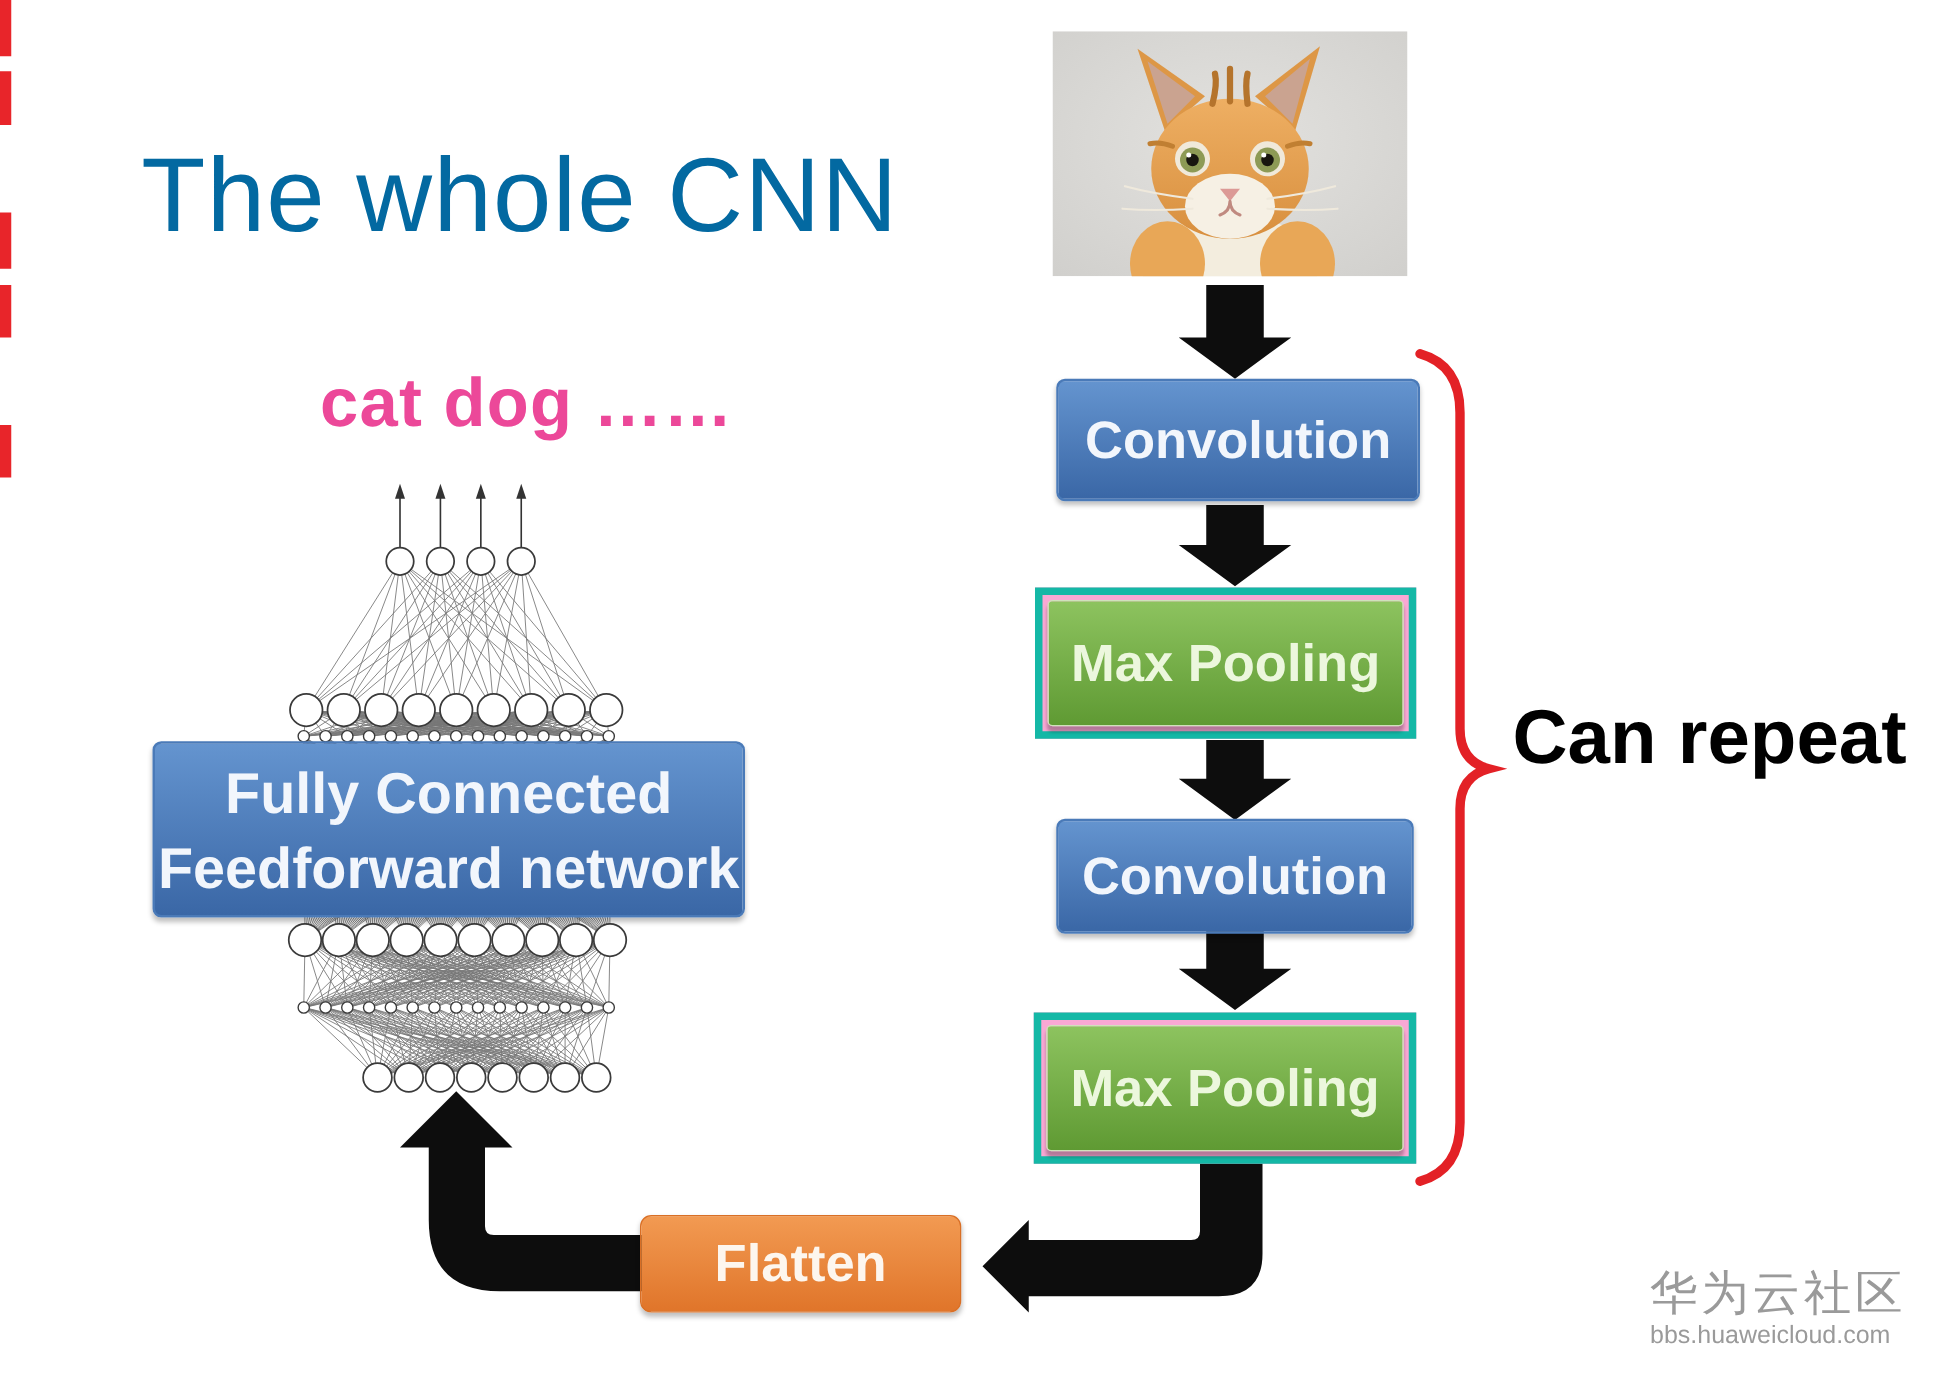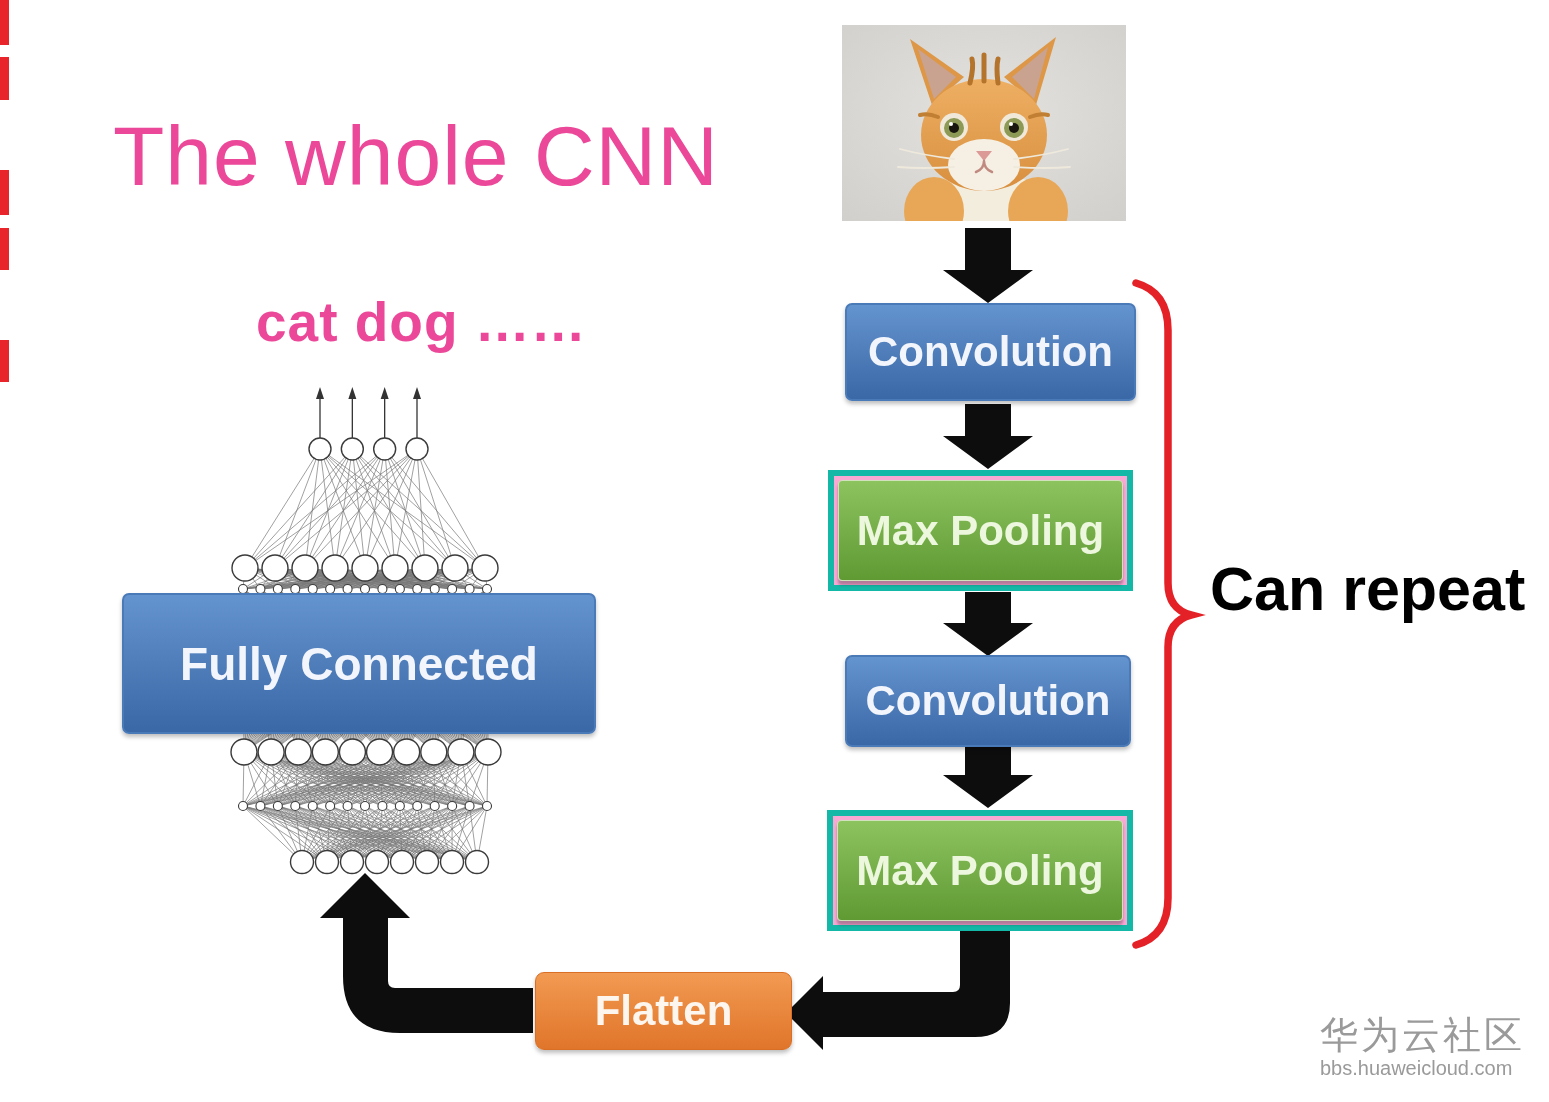--- a/index.html
+++ b/index.html
@@ -3,21 +3,21 @@
 <meta charset="utf-8">
 <style>
   html,body{margin:0;padding:0;background:#ffffff;}
   .stage{
     position:relative;width:1549px;height:1102px;background:#ffffff;
     overflow:hidden;font-family:"Liberation Sans",sans-serif;
   }
   
   .page-title{
     position:absolute;left:113px;top:108px;font-size:84px;font-weight:400;
-    color:#ec4899;letter-spacing:1px;white-space:nowrap;
+    color:#0369a1;letter-spacing:1px;white-space:nowrap;
   }
   .cat-dog{
     position:absolute;left:256px;top:290px;font-size:55px;font-weight:600;
     color:#ec4899;letter-spacing:1px;white-space:nowrap;
   }
   .annotation{
     position:absolute;left:1210px;top:556px;font-size:61px;font-weight:600;
     color:#000000;line-height:67px;white-space:nowrap;
   }
   .watermark{
@@ -55,21 +55,21 @@
     position:relative;flex:1;
     background:linear-gradient(#8dc35f,#5f9a33);
     border:1px solid #cfe2bb;border-radius:4px;
     color:#ecf7dd;font-size:42px;box-shadow:0 4px 3px rgba(0,0,0,.28);
   }
   .box.orange{
     background:linear-gradient(#f29a52,#e0752a);
     border:1px solid #d96f25;border-radius:9px;
     color:#fdf6ee;box-shadow:0 3px 4px rgba(0,0,0,.25);
   }
-  .flatten{left:535px;top:972px;width:255px;height:76px;font-size:42px;}
+  .flatten{left:512px;top:972px;width:255px;height:76px;font-size:42px;}
   
   .cat-photo{position:absolute;left:842px;top:25px;width:284px;height:196px;z-index:2;}
 </style>
 </head>
 <body>
 
 <div class="stage">
 
   <div class="edge-mark em1"></div>
   <div class="edge-mark em2"></div>
@@ -814,20 +814,21 @@
 
   <div class="box blue conv2">Convolution</div>
 
   <div class="redframe pool-frame2">
     <div class="box green">Max Pooling</div>
   </div>
 
   <div class="box blue fcbox">
     <div>
       <div>Fully Connected</div>
+      <div>Feedforward network</div>
     </div>
   </div>
 
   <div class="box orange flatten">Flatten</div>
 
   <div class="annotation">
     <div>Can repeat</div>
   </div>
 
   <div class="watermark">

